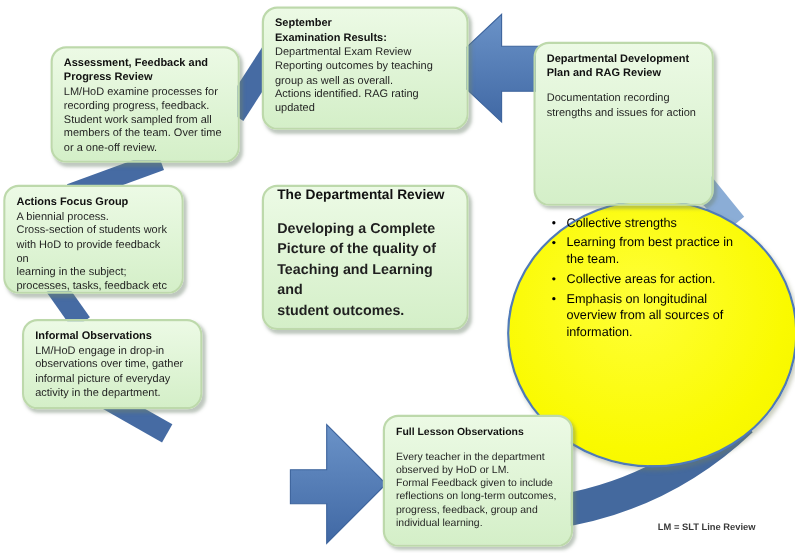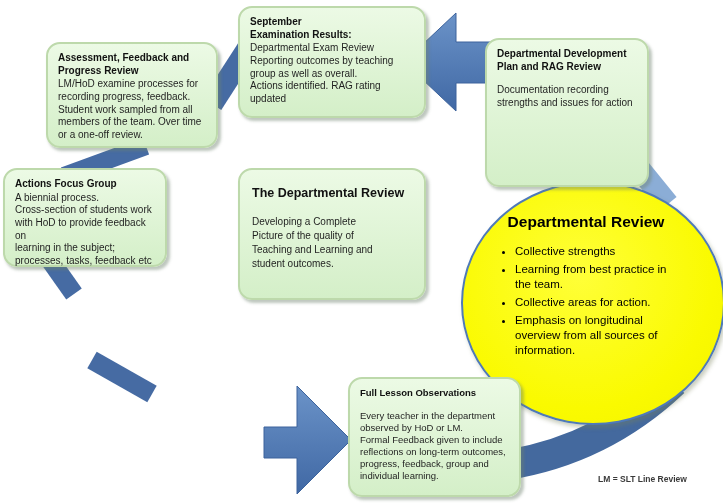--- a/index.html
+++ b/index.html
@@ -25,23 +25,23 @@
 
   #node-assessment{left:46px;top:42px;width:172px;height:106px;}
   #node-september{left:238px;top:6px;width:188px;height:112px;}
   #node-devplan{left:485px;top:38px;width:164px;height:149px;}
   #node-student-focus{left:3px;top:168px;width:164px;height:99px;}
   #node-informal{left:20px;top:290px;width:164px;height:82px;}
   #node-cpd{left:107px;top:382px;width:166px;height:97px;}
   #node-full-lesson{left:348px;top:377px;width:173px;height:120px;font-size:9.5px;}
 
   
-  #node-center{left:238px;top:168px;width:188px;height:132px;padding:16px 12px;}
+  #node-center{left:238px;top:168px;width:188px;height:132px;padding:0 12px;}
   #node-center .node-title{font-size:12.5px;}
-  #node-center .node-body{font-size:10px;line-height:1.42;margin-top:13px;}
+  #node-center .node-body{font-size:13px;line-height:1.42;margin-top:13px;font-weight:bold;}
 
   
   #review-circle{
     position:absolute;z-index:1;box-sizing:border-box;
     left:461px;top:181px;width:264px;height:244px;border-radius:50%;
     background:radial-gradient(circle at 45% 38%, #ffff38 0%, #fafa00 65%, #f2f200 100%);
     border:2px solid #4f7ab8;
     box-shadow:2px 3px 4px rgba(120,130,90,.4);
   }
   #review-circle .circle-title{
@@ -117,20 +117,27 @@
 
   <div class="node" id="node-student-focus">
     <div class="node-title">Actions Focus Group</div>
     <div class="node-body">A biennial process.
 Cross-section of students work
 with HoD to provide feedback on
 learning in the subject;
 processes, tasks, feedback etc</div>
   </div>
 
+  <div class="node" id="node-informal">
+    <div class="node-title">Informal Observations</div>
+    <div class="node-body">LM/HoD engage in drop-in
+observations over time, gather
+informal picture of everyday
+activity in the department.</div>
+  </div>
 
 
   <div class="node" id="node-full-lesson">
     <div class="node-title">Full Lesson Observations</div>
     <div class="node-body gap-body">Every teacher in the department
 observed by HoD or LM.
 Formal Feedback given to include
 reflections on long-term outcomes,
 progress, feedback, group and
 individual learning.</div>
@@ -138,21 +145,20 @@
 
   <div class="node" id="node-center">
     <div class="node-title">The Departmental Review</div>
     <div class="node-body">Developing a Complete
 Picture of the quality of
 Teaching and Learning and
 student outcomes.</div>
   </div>
 
   <div id="review-circle">
-    <div class="circle-title">Departmental Review</div>
     <ul>
       <li>Collective strengths</li>
       <li>Learning from best practice in
 the team.</li>
       <li>Collective areas for action.</li>
       <li>Emphasis on longitudinal
 overview from all sources of
 information.</li>
     </ul>
   </div>

